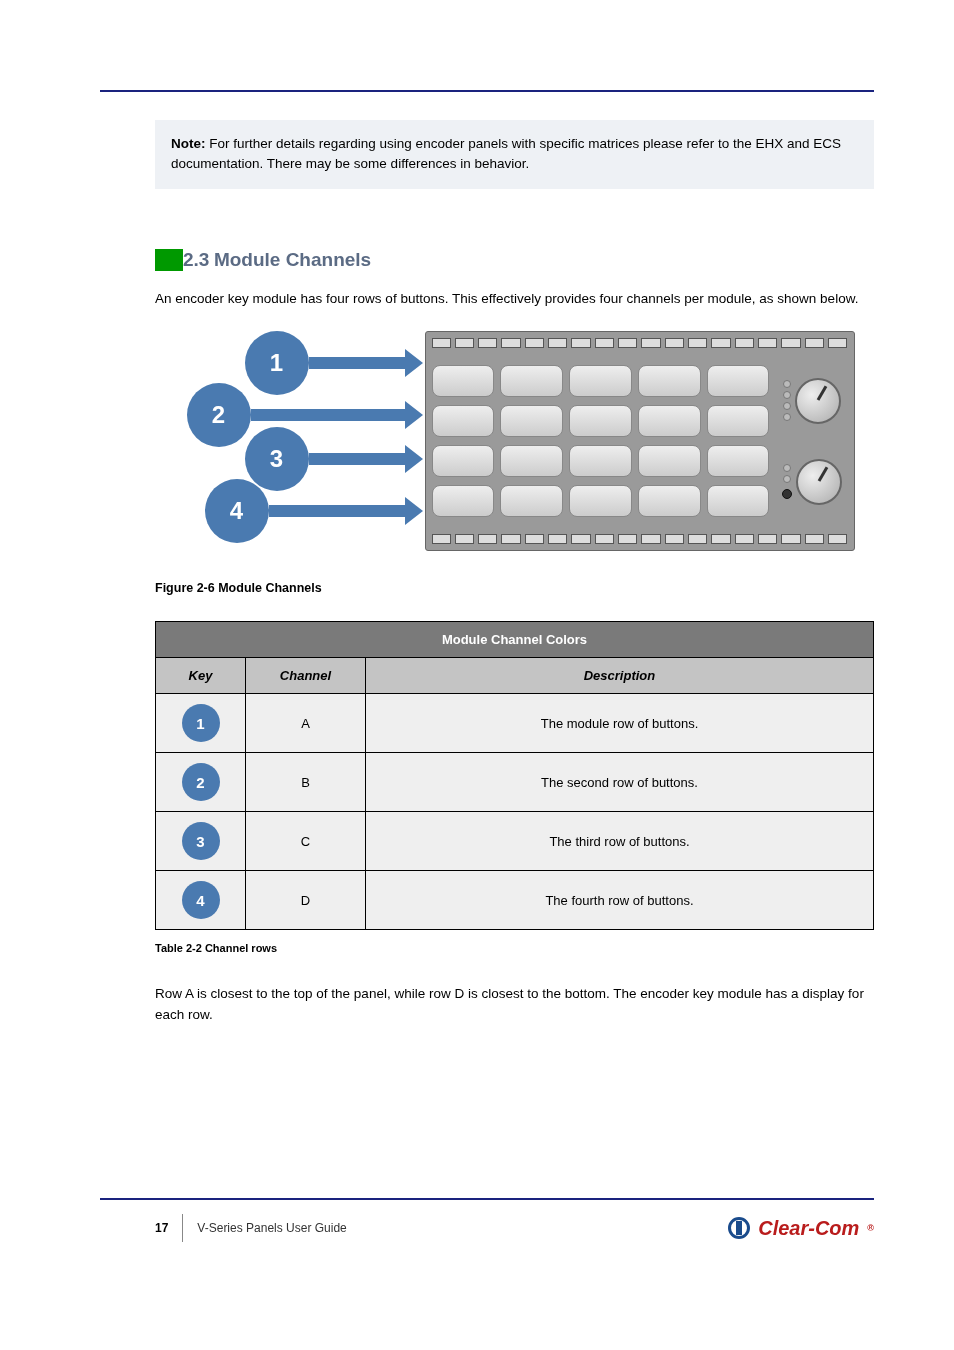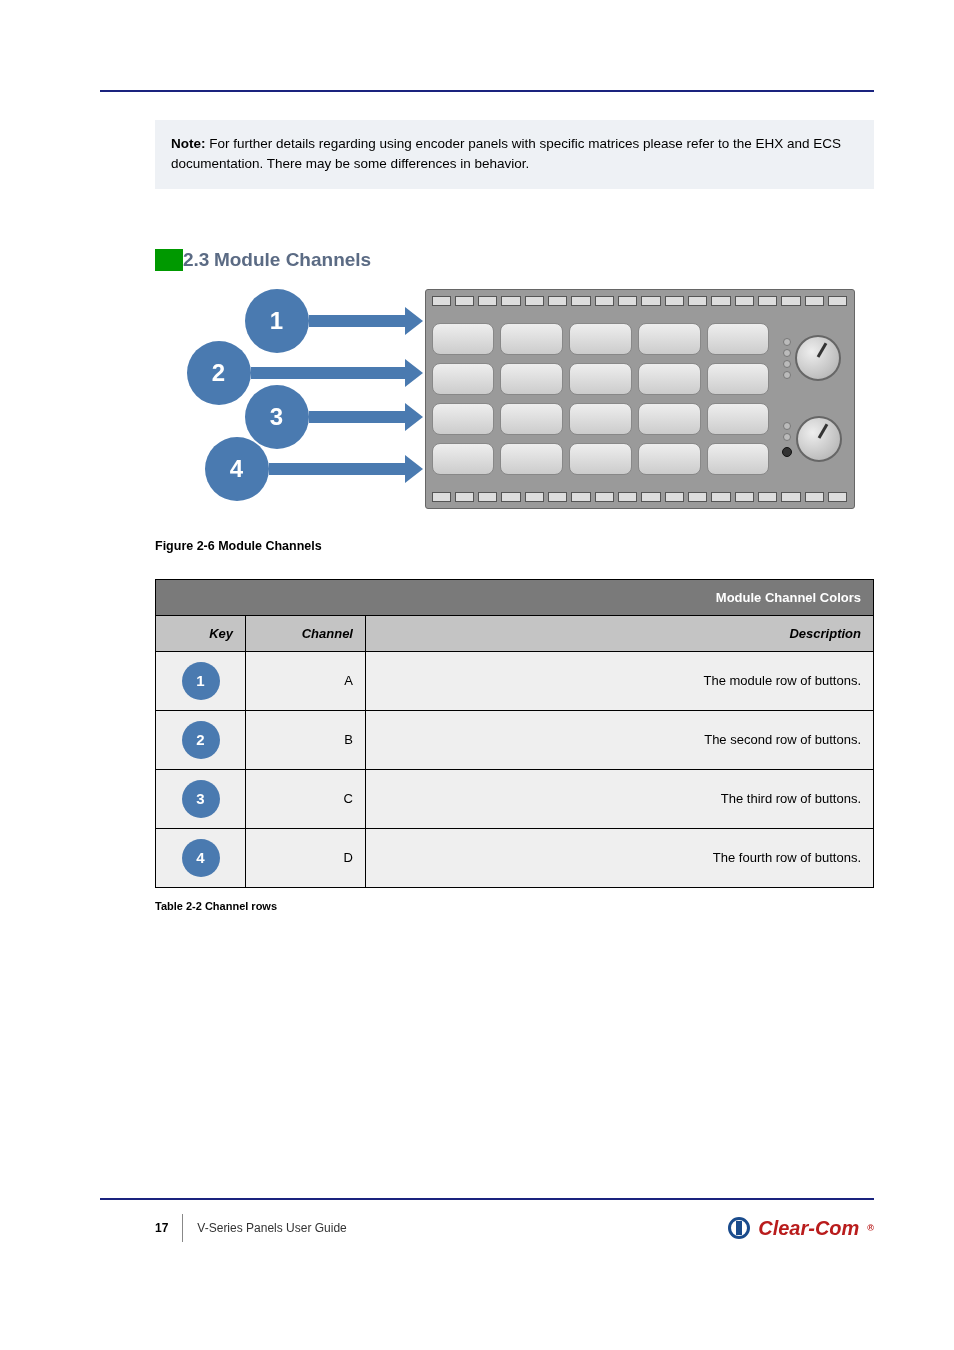--- a/index.html
+++ b/index.html
@@ -176,21 +176,21 @@
   }
   table.channels {
     width: 100%;
     border-collapse: collapse;
     font-size: 13px;
     margin-bottom: 12px;
   }
   table.channels th, table.channels td {
     border: 1px solid #000;
     padding: 10px 12px;
-    text-align: right;
+    text-align: center;
     vertical-align: middle;
   }
   table.channels thead tr:first-child th {
     background: #7a7a7a;
     color: #fff;
     font-weight: bold;
     font-size: 13px;
     border: 1px solid #000;
   }
   table.channels thead tr:nth-child(2) th {
@@ -282,20 +282,21 @@
 
     <div class="section-row">
       <div class="green-square"></div>
       <div>
         <span class="section-title">2.3</span>
         <span> </span>
         <span class="section-title">Module Channels</span>
       </div>
     </div>
 
+    <p class="body-text">An encoder key module has four rows of buttons. This effectively provides four channels per module, as shown below.</p>
 
     <div class="figure-wrap">
       <div class="bubbles">
         <div class="bubble" style="top:0px; left:70px;">1</div>
         <div class="arrow" style="top:26px; left:134px; width:100px;"></div>
 
         <div class="bubble" style="top:52px; left:12px;">2</div>
         <div class="arrow" style="top:78px; left:76px; width:158px;"></div>
 
         <div class="bubble" style="top:96px; left:70px;">3</div>
@@ -442,20 +443,21 @@
               <div class="row-bubble">4</div>
             </td>
           <td>D</td>
           <td>The fourth row of buttons.</td>
         </tr>
       </tbody>
     </table>
 
     <p class="table-caption">Table 2-2 Channel rows</p>
 
+    <p class="body-text">Row A is closest to the top of the panel, while row D is closest to the bottom. The encoder key module has a display for each row.</p>
 
   </div>
 
   <div class="footer-rule"></div>
   <div class="footer">
     <div class="footer-left">
       <span class="page-num">17</span>
       <span class="divider"></span>
       <span class="doc-title">V-Series Panels User Guide</span>
     </div>

